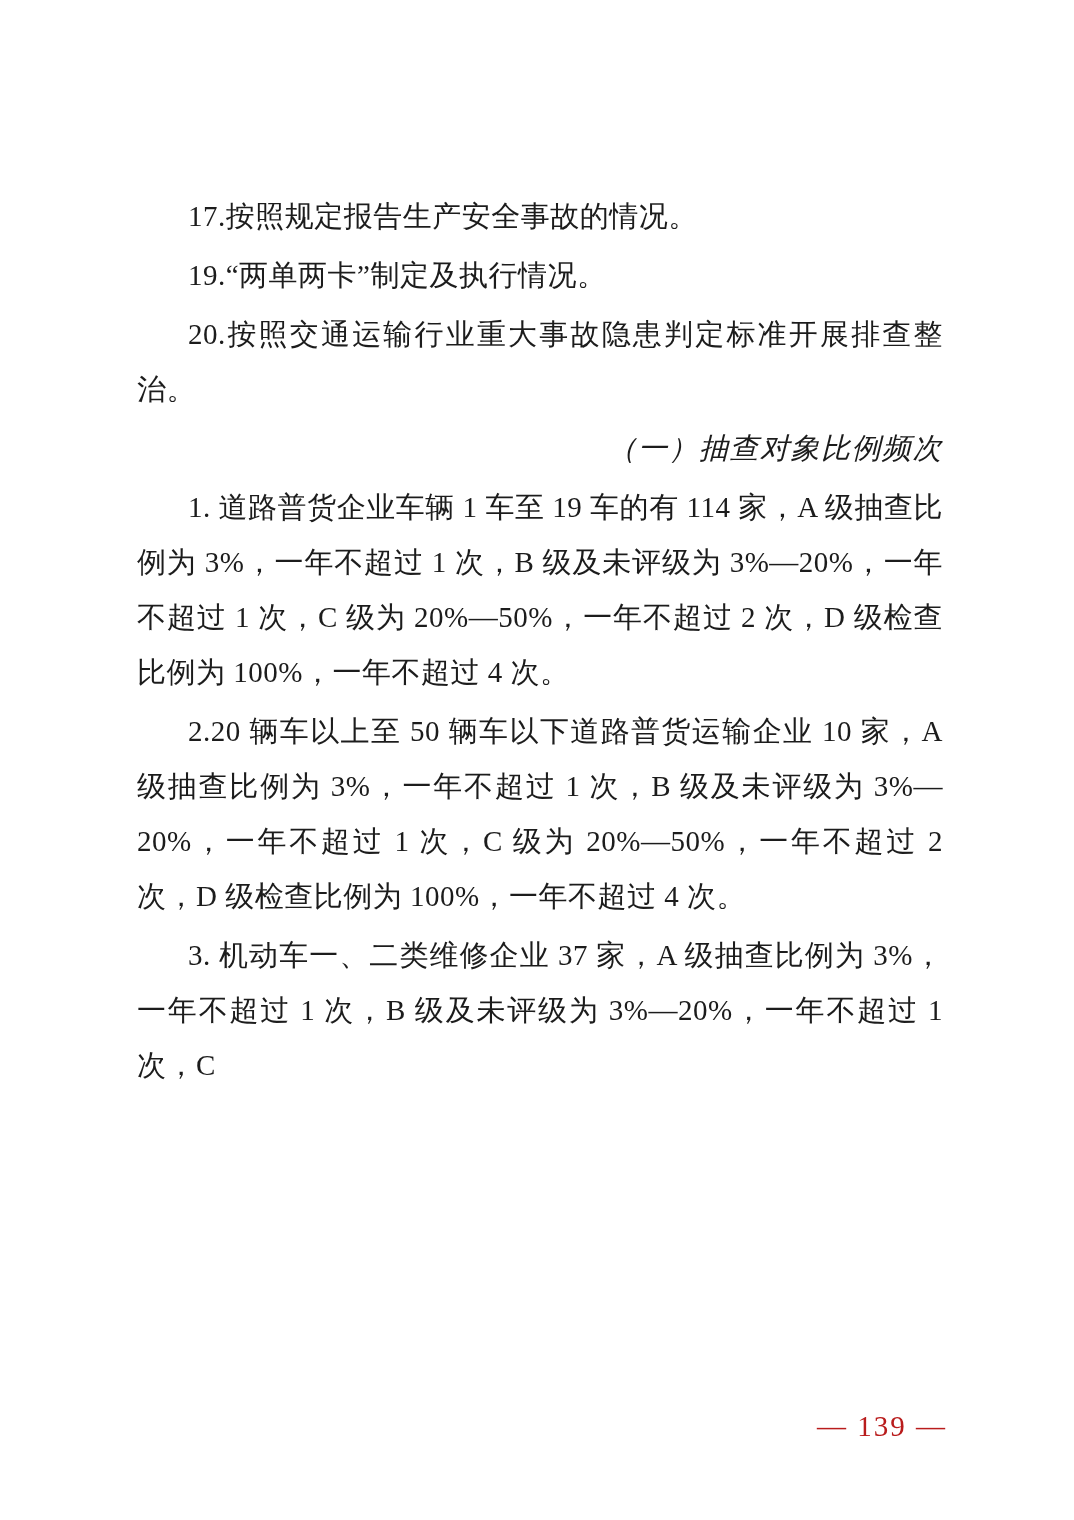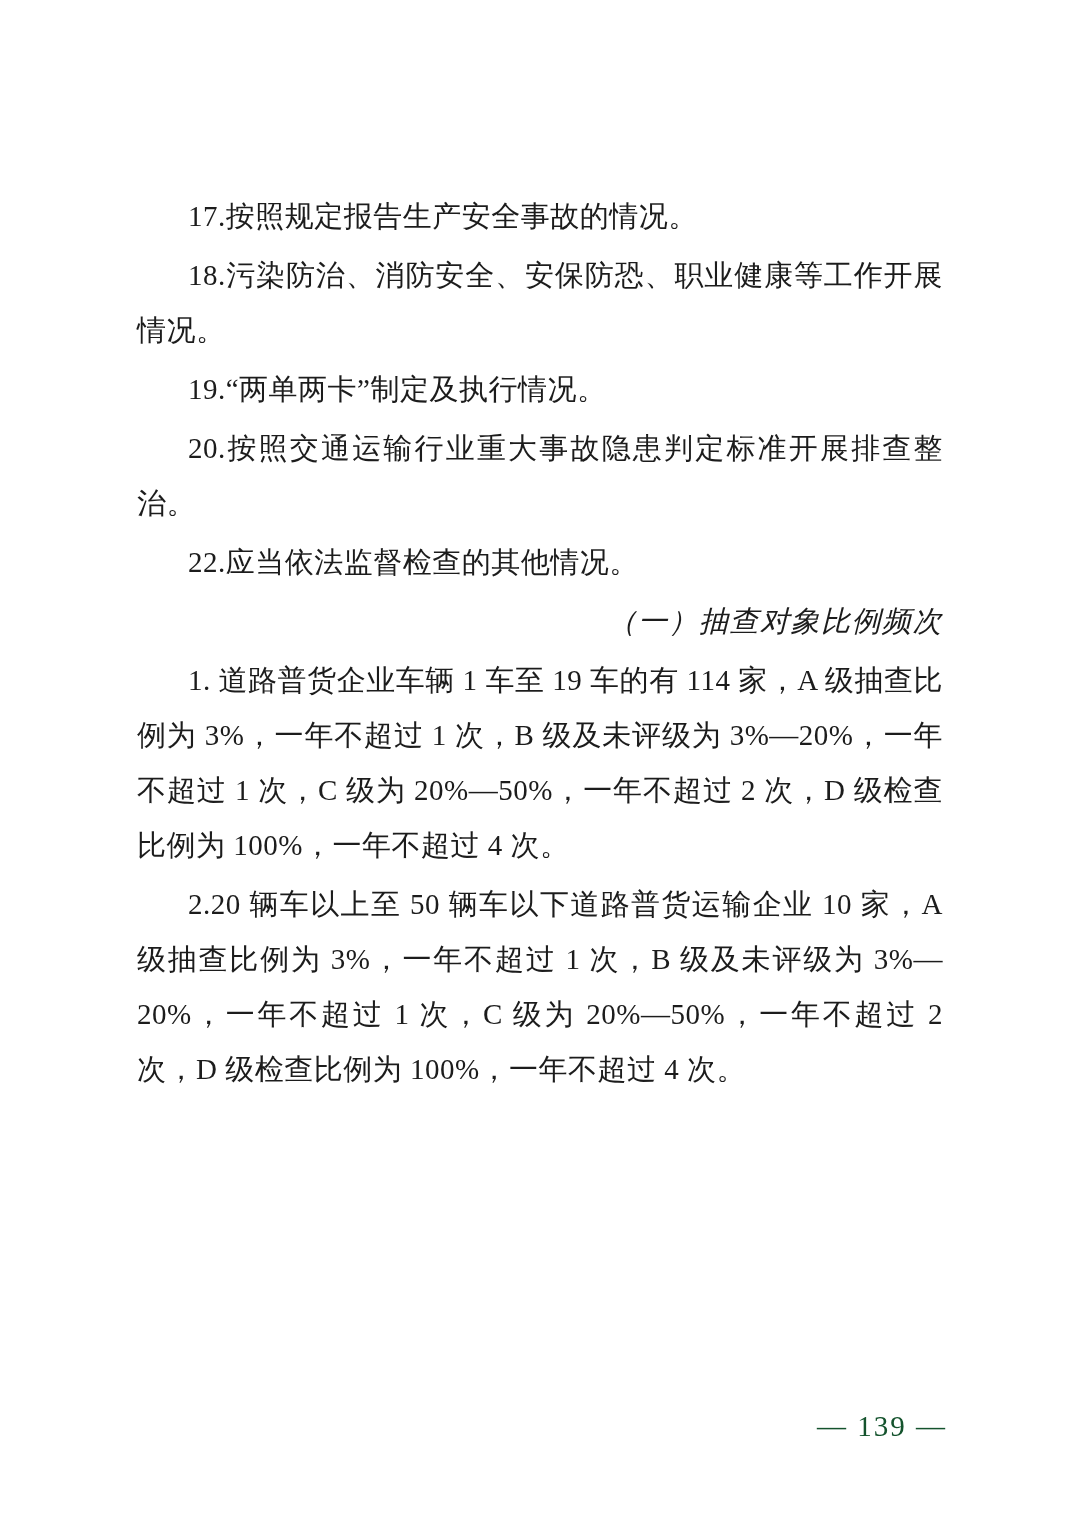--- a/index.html
+++ b/index.html
@@ -47,32 +47,31 @@
     text-align: right;
     letter-spacing: 1.5px;
   }
   .page-footer {
     position: absolute;
     top: 1406px;
     right: 127px;
     font-size: 29px;
     line-height: 40px;
     letter-spacing: 2px;
-    color: #14532d;
+    color: #b91c1c;
     text-align: right;
   }
 </style>
 </head>
 <body>
 
 <div class="page">
   <div class="content">
     <p>17.按照规定报告生产安全事故的情况。</p>
-    <p>18.污染防治、消防安全、安保防恐、职业健康等工作开展情况。</p>
     <p>19.“两单两卡”制定及执行情况。</p>
     <p>20.按照交通运输行业重大事故隐患判定标准开展排查整治。</p>
-    <p>22.应当依法监督检查的其他情况。</p>
     <h3 class="subsection-heading">（一）抽查对象比例频次</h3>
     <p>1. 道路普货企业车辆 1 车至 19 车的有 114 家，A 级抽查比例为 3%，一年不超过 1 次，B 级及未评级为 3%—20%，一年不超过 1 次，C 级为 20%—50%，一年不超过 2 次，D 级检查比例为 100%，一年不超过 4 次。</p>
     <p>2.20 辆车以上至 50 辆车以下道路普货运输企业 10 家，A 级抽查比例为 3%，一年不超过 1 次，B 级及未评级为 3%—20%，一年不超过 1 次，C 级为 20%—50%，一年不超过 2 次，D 级检查比例为 100%，一年不超过 4 次。</p>
+    <p>3. 机动车一、二类维修企业 37 家，A 级抽查比例为 3%，一年不超过 1 次，B 级及未评级为 3%—20%，一年不超过 1 次，C</p>
   </div>
   <div class="page-footer">— 139 —</div>
 </div>
 
 </body></html>

